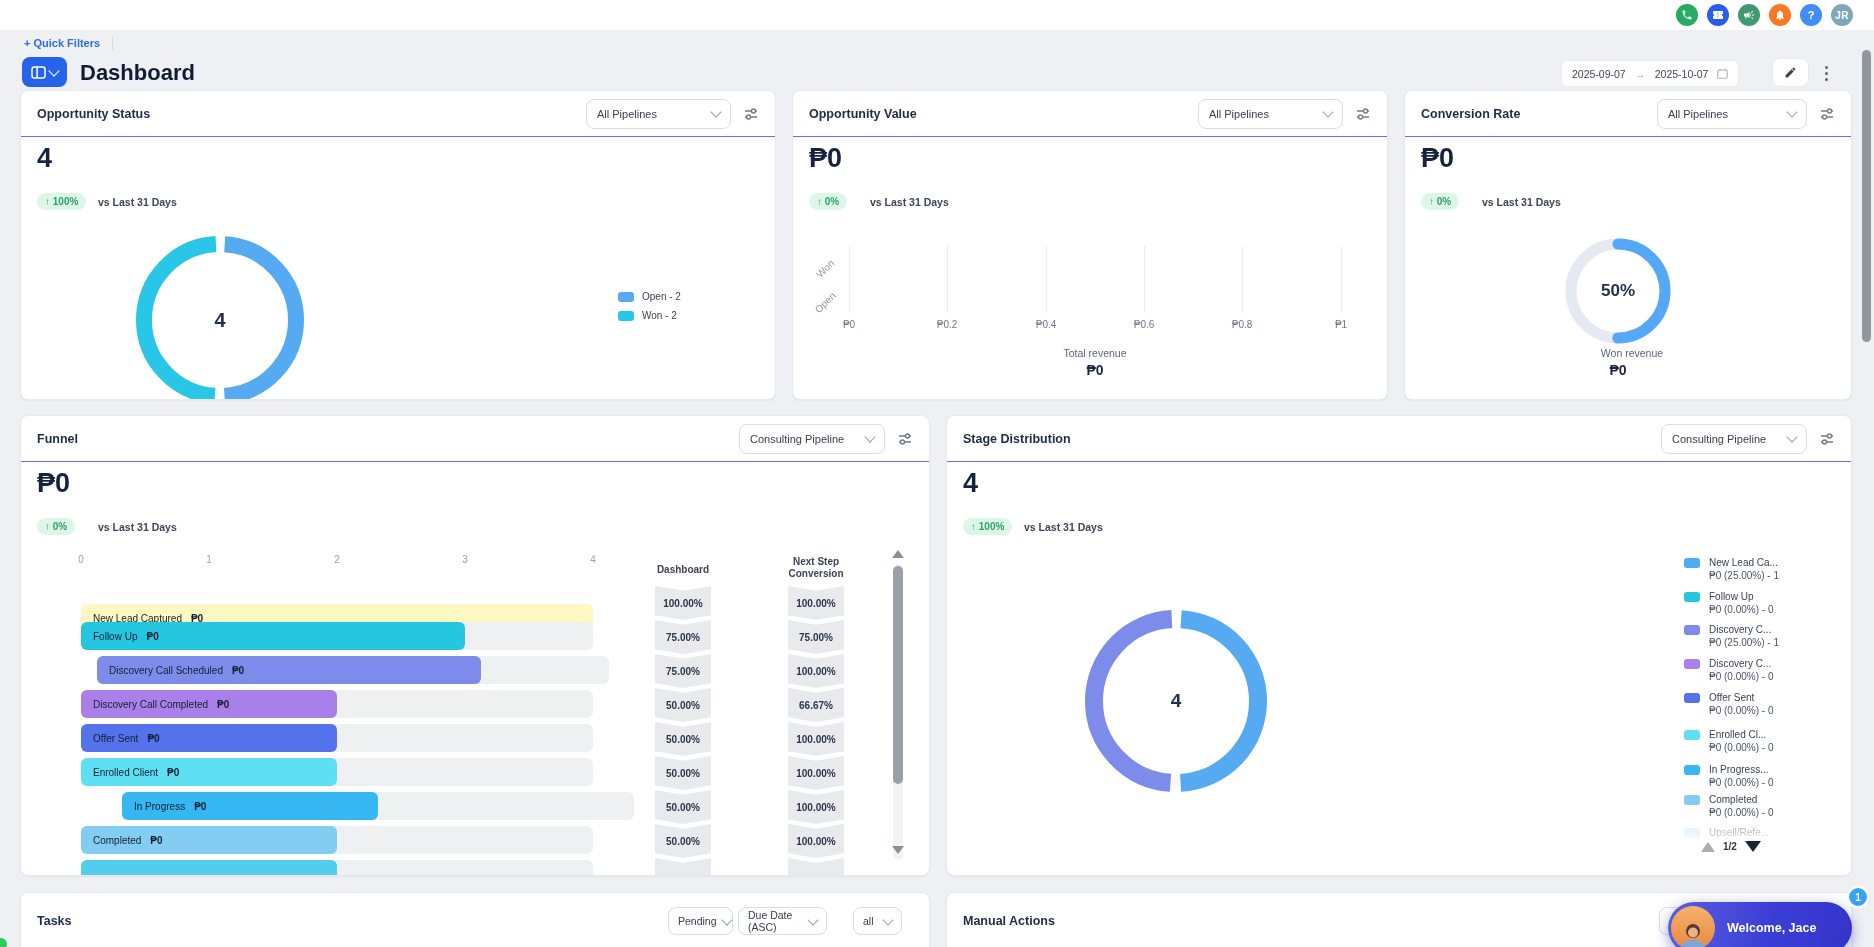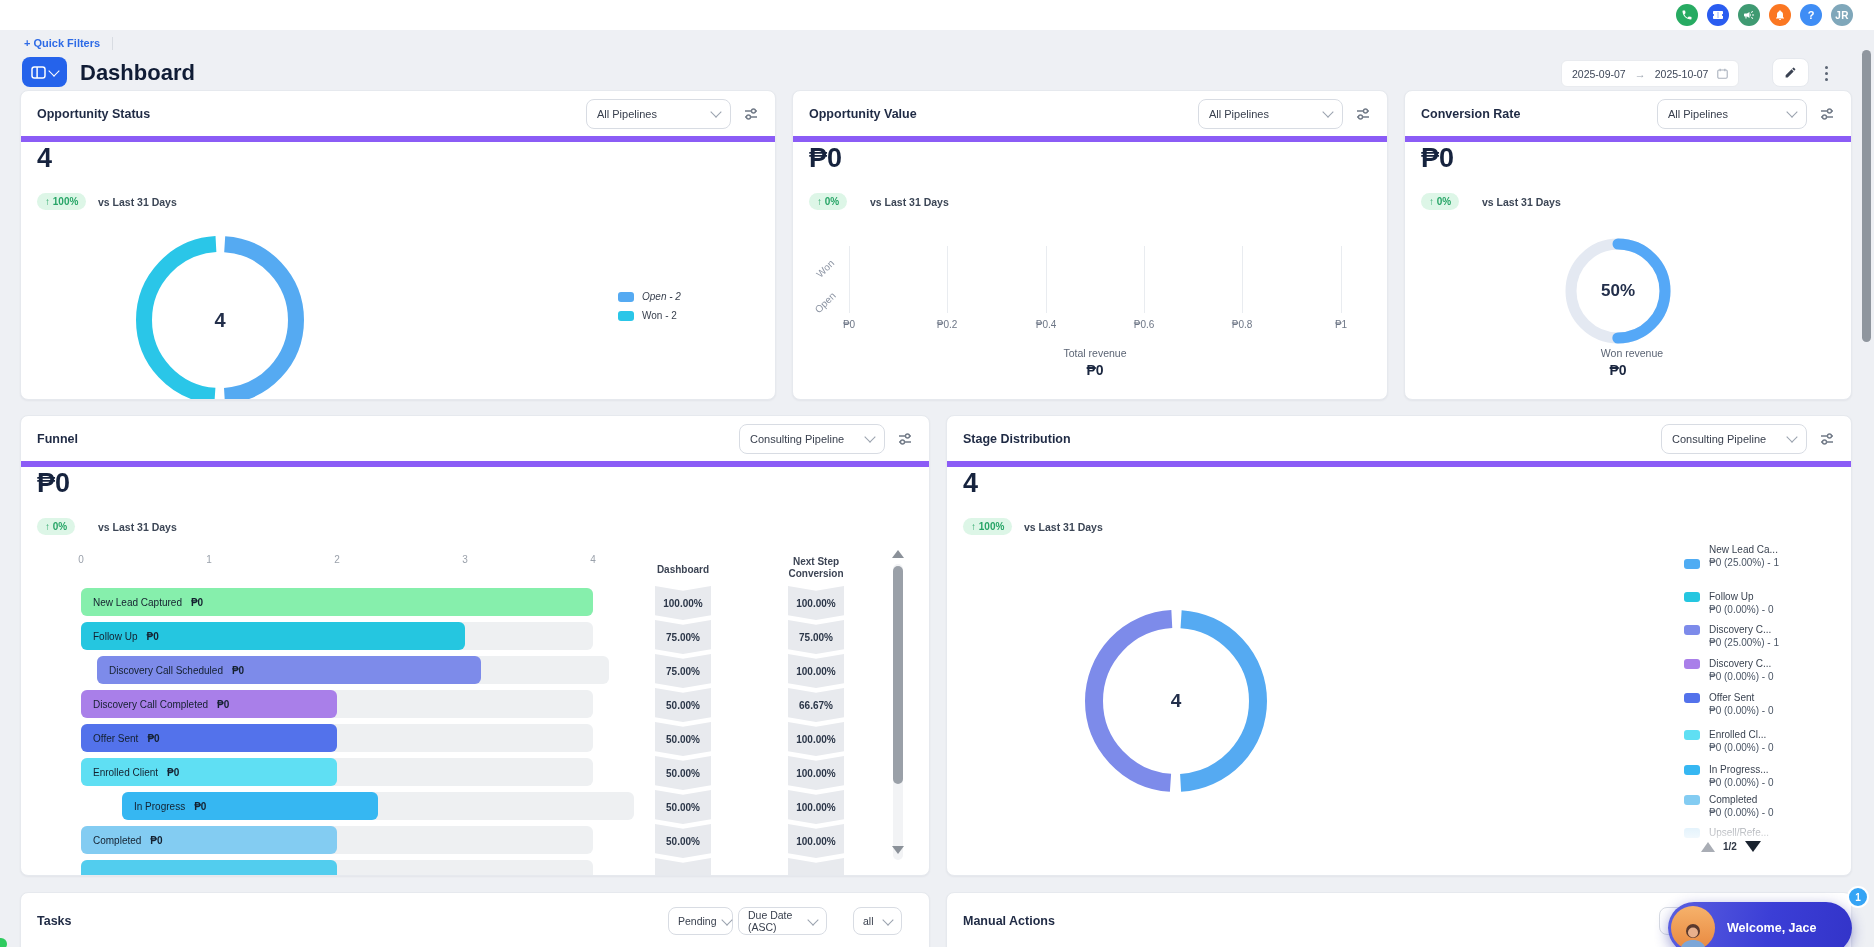--- a/index.html
+++ b/index.html
@@ -25,21 +25,21 @@
   .grid-btn{position:absolute;left:22px;top:57px;width:45px;height:30px;border:none;border-radius:8px;background:#2563eb;display:flex;align-items:center;justify-content:center;gap:4px;cursor:pointer;padding:0;}
   .page-title{position:absolute;left:80px;top:60px;margin:0;font-size:22px;font-weight:700;color:#101c35;}
   .date-range{position:absolute;left:1561px;top:60px;height:25px;background:#fff;border:1px solid #e9ebef;border-radius:6px;display:flex;align-items:center;gap:9px;padding:0 10px;font-size:10.5px;color:#3e4759;cursor:pointer;}
   .date-range .arrow{color:#98a0ad;font-size:11px;}
   .edit-btn{position:absolute;left:1772px;top:58px;width:37px;height:29px;background:#fff;border:1px solid #e6e9ee;border-radius:8px;display:flex;align-items:center;justify-content:center;cursor:pointer;padding:0;}
   .kebab{position:absolute;left:1820px;top:62px;width:12px;height:22px;display:flex;flex-direction:column;align-items:center;justify-content:center;gap:3px;cursor:pointer;}
   .kebab i{width:3px;height:3px;border-radius:50%;background:#5b6473;}
 
   
   .card{position:absolute;background:#fff;border:1px solid #e6e9ee;border-radius:8px;box-shadow:0 1px 2px rgba(16,24,40,.05);overflow:hidden;box-sizing:border-box;}
-  .card-header{height:45px;border-bottom:6px solid #8b5cf6;display:flex;align-items:center;padding:0 16px;}
+  .card-header{height:45px;border-bottom:1px solid #8b5cf6;display:flex;align-items:center;padding:0 16px;}
   .card-title{font-size:12.5px;font-weight:700;color:#1f2a44;}
   .select-pill{margin-left:auto;height:30px;border:1px solid #d8dce3;border-radius:8px;background:#fff;display:flex;align-items:center;justify-content:space-between;padding:0 10px;font-size:11px;color:#39404e;cursor:pointer;box-sizing:border-box;}
   .chev{width:7px;height:7px;border-right:1.5px solid #9aa2ae;border-bottom:1.5px solid #9aa2ae;transform:rotate(45deg);margin-top:-3px;flex:0 0 auto;}
   .sliders{margin-left:12px;cursor:pointer;display:flex;align-items:center;}
   .big-value{position:absolute;left:16px;top:52px;font-size:27px;font-weight:800;color:#16233e;}
   .badge{position:absolute;left:16px;top:102px;background:#ddf6e7;color:#27a567;font-size:10px;font-weight:700;border-radius:10px;padding:3px 8px;}
   .compare{position:absolute;left:77px;top:105px;font-size:10.5px;font-weight:600;color:#3c4656;}
   .donut-center{position:absolute;font-weight:700;color:#232f4b;transform:translate(-50%,-50%);}
 
   
@@ -179,21 +179,21 @@
     <span class="compare">vs Last 31 Days</span>
 
     <svg width="176" height="176" viewBox="0 0 176 176" style="position:absolute;left:111px;top:141px;">
       <g transform="rotate(-90 88 88)">
         <circle cx="88" cy="88" r="76" fill="none" stroke="#55aaf2" stroke-width="16" stroke-dasharray="229 248.5" stroke-dashoffset="-4.8"></circle>
         <circle cx="88" cy="88" r="76" fill="none" stroke="#2ac6e8" stroke-width="16" stroke-dasharray="229 248.5" stroke-dashoffset="-243.6"></circle>
       </g>
     </svg>
     <div class="donut-center" style="left:199px;top:229px;font-size:20px;">4</div>
 
-    <div class="leg-row" style="left:597px;top:200px;font-style:italic;">
+    <div class="leg-row" style="left:597px;top:200px;">
       <span class="leg-swatch" style="background: rgb(85, 170, 242);"></span>
       <span class="leg-label">Open - 2</span>
     </div>
     <div class="leg-row" style="left:597px;top:219px;">
       <span class="leg-swatch" style="background: rgb(42, 198, 232);"></span>
       <span class="leg-label">Won - 2</span>
     </div>
   </section>
 
   <section class="card" style="left:792px;top:90px;width:596px;height:310px;">
@@ -286,21 +286,21 @@
     <span class="compare">vs Last 31 Days</span>
 
     <div class="f-axis" style="left:60px;">0</div>
     <div class="f-axis" style="left:188px;">1</div>
     <div class="f-axis" style="left:316px;">2</div>
     <div class="f-axis" style="left:444px;">3</div>
     <div class="f-axis" style="left:572px;">4</div>
 
     <div class="f-row" style="top:172px;">
         <div class="f-track">
-          <div class="f-bar" style="width: 100%; background: #86efac;">
+          <div class="f-bar" style="width: 100%; background: #fef9c3; margin-top: 16px;">
             <span class="f-label">New Lead Captured</span>
             <span class="f-amount">₱0</span>
           </div>
         </div>
       </div>
     <div class="f-row" style="top:206px;">
         <div class="f-track">
           <div class="f-bar" style="width: 75%; background: rgb(37, 198, 224);">
             <span class="f-label">Follow Up</span>
             <span class="f-amount">₱0</span>
@@ -446,21 +446,21 @@
     <span class="compare">vs Last 31 Days</span>
 
     <svg width="200" height="200" viewBox="0 0 200 200" style="position:absolute;left:129px;top:185px;">
       <g transform="rotate(-90 100 100)">
         <circle cx="100" cy="100" r="82" fill="none" stroke="#55aaf2" stroke-width="18" stroke-dasharray="247.3 267.9" stroke-dashoffset="-5.2"></circle>
         <circle cx="100" cy="100" r="82" fill="none" stroke="#7d8bea" stroke-width="18" stroke-dasharray="247.3 267.9" stroke-dashoffset="-262.8"></circle>
       </g>
     </svg>
     <div class="donut-center" style="left:229px;top:285px;font-size:19px;">4</div>
 
-    <div class="st-item" style="top:127px;align-items:flex-end;">
+    <div class="st-item" style="top:140px;">
         <span class="st-swatch" style="background: rgb(79, 172, 243);"></span>
         <span>
           <div class="st-label">New Lead Ca...</div>
           <div class="st-detail">₱0 (25.00%) - 1</div>
         </span>
       </div>
     <div class="st-item" style="top:174px;">
         <span class="st-swatch" style="background: rgb(37, 198, 224);"></span>
         <span>
           <div class="st-label">Follow Up</div>

